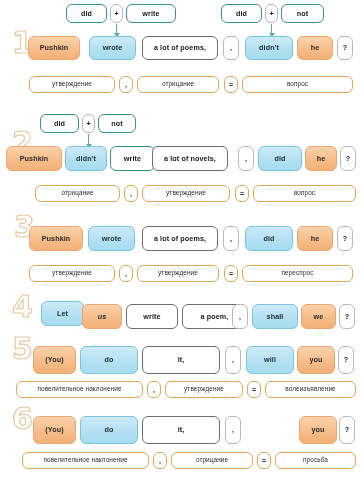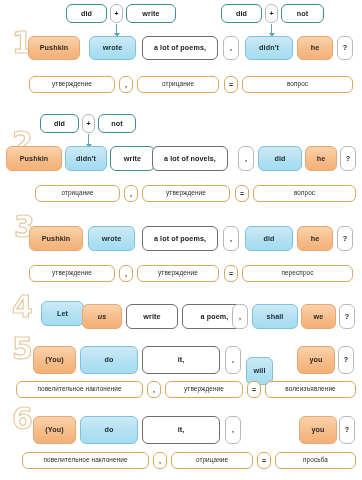--- a/index.html
+++ b/index.html
@@ -188,21 +188,21 @@
   <div class="box v-blue" style="left:252px; top:304px; width:46px; height:25px;">shall</div>
   <div class="box v-orange" style="left:301px; top:304px; width:35px; height:25px;">we</div>
   <div class="box v-white-thin" style="left:339px; top:304px; width:16px; height:25px;">?</div>
 
   <div class="step-num" style="left:12px; top:334px;">5</div>
 
   <div class="box v-orange" style="left:33px; top:346px; width:43px; height:28px;">(You)</div>
   <div class="box v-blue" style="left:80px; top:346px; width:58px; height:28px;">do</div>
   <div class="box v-white" style="left:142px; top:346px; width:78px; height:28px;">it,</div>
   <div class="box v-white-thin sep" style="left:225px; top:346px; width:16px; height:28px;">,</div>
-  <div class="box v-blue" style="left:246px; top:346px; width:27px; height:28px;margin-top:11px;">will</div>
+  <div class="box v-blue" style="left:246px; top:346px; width:48px; height:28px;">will</div>
   <div class="box v-orange" style="left:297px; top:346px; width:38px; height:28px;">you</div>
   <div class="box v-white-thin" style="left:338px; top:346px; width:16px; height:28px;">?</div>
 
   <div class="box v-tan-outline" style="left:16px; top:381px; width:127px; height:17px;">повелительное наклонение</div>
   <div class="box v-tan-outline sep" style="left:147px; top:381px; width:14px; height:17px;">,</div>
   <div class="box v-tan-outline" style="left:165px; top:381px; width:78px; height:17px;">утверждение</div>
   <div class="box v-tan-outline sep" style="left:247px; top:381px; width:14px; height:17px;">=</div>
   <div class="box v-tan-outline" style="left:265px; top:381px; width:91px; height:17px;">волеизъявление</div>
 
   <div class="step-num" style="left:12px; top:404px;">6</div>

